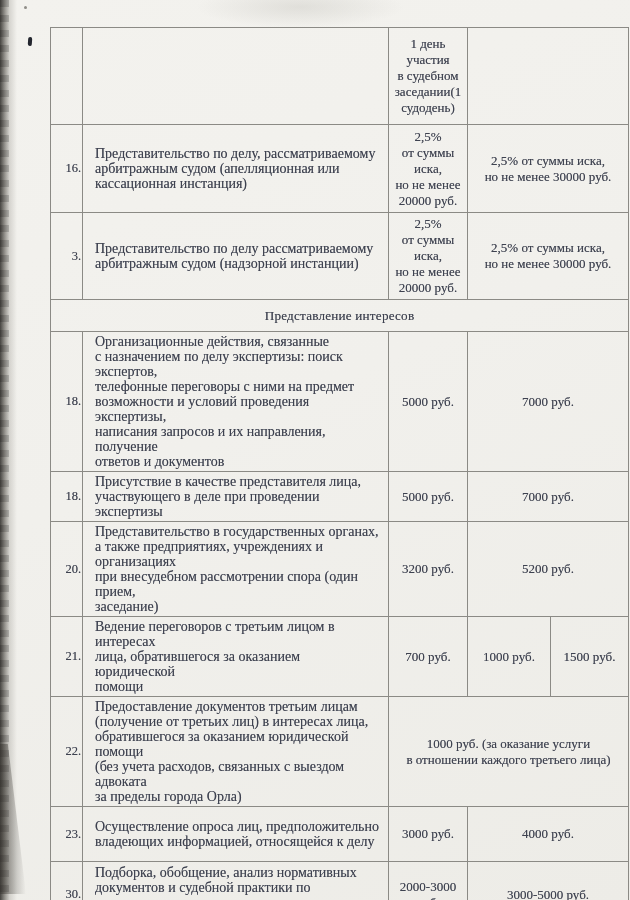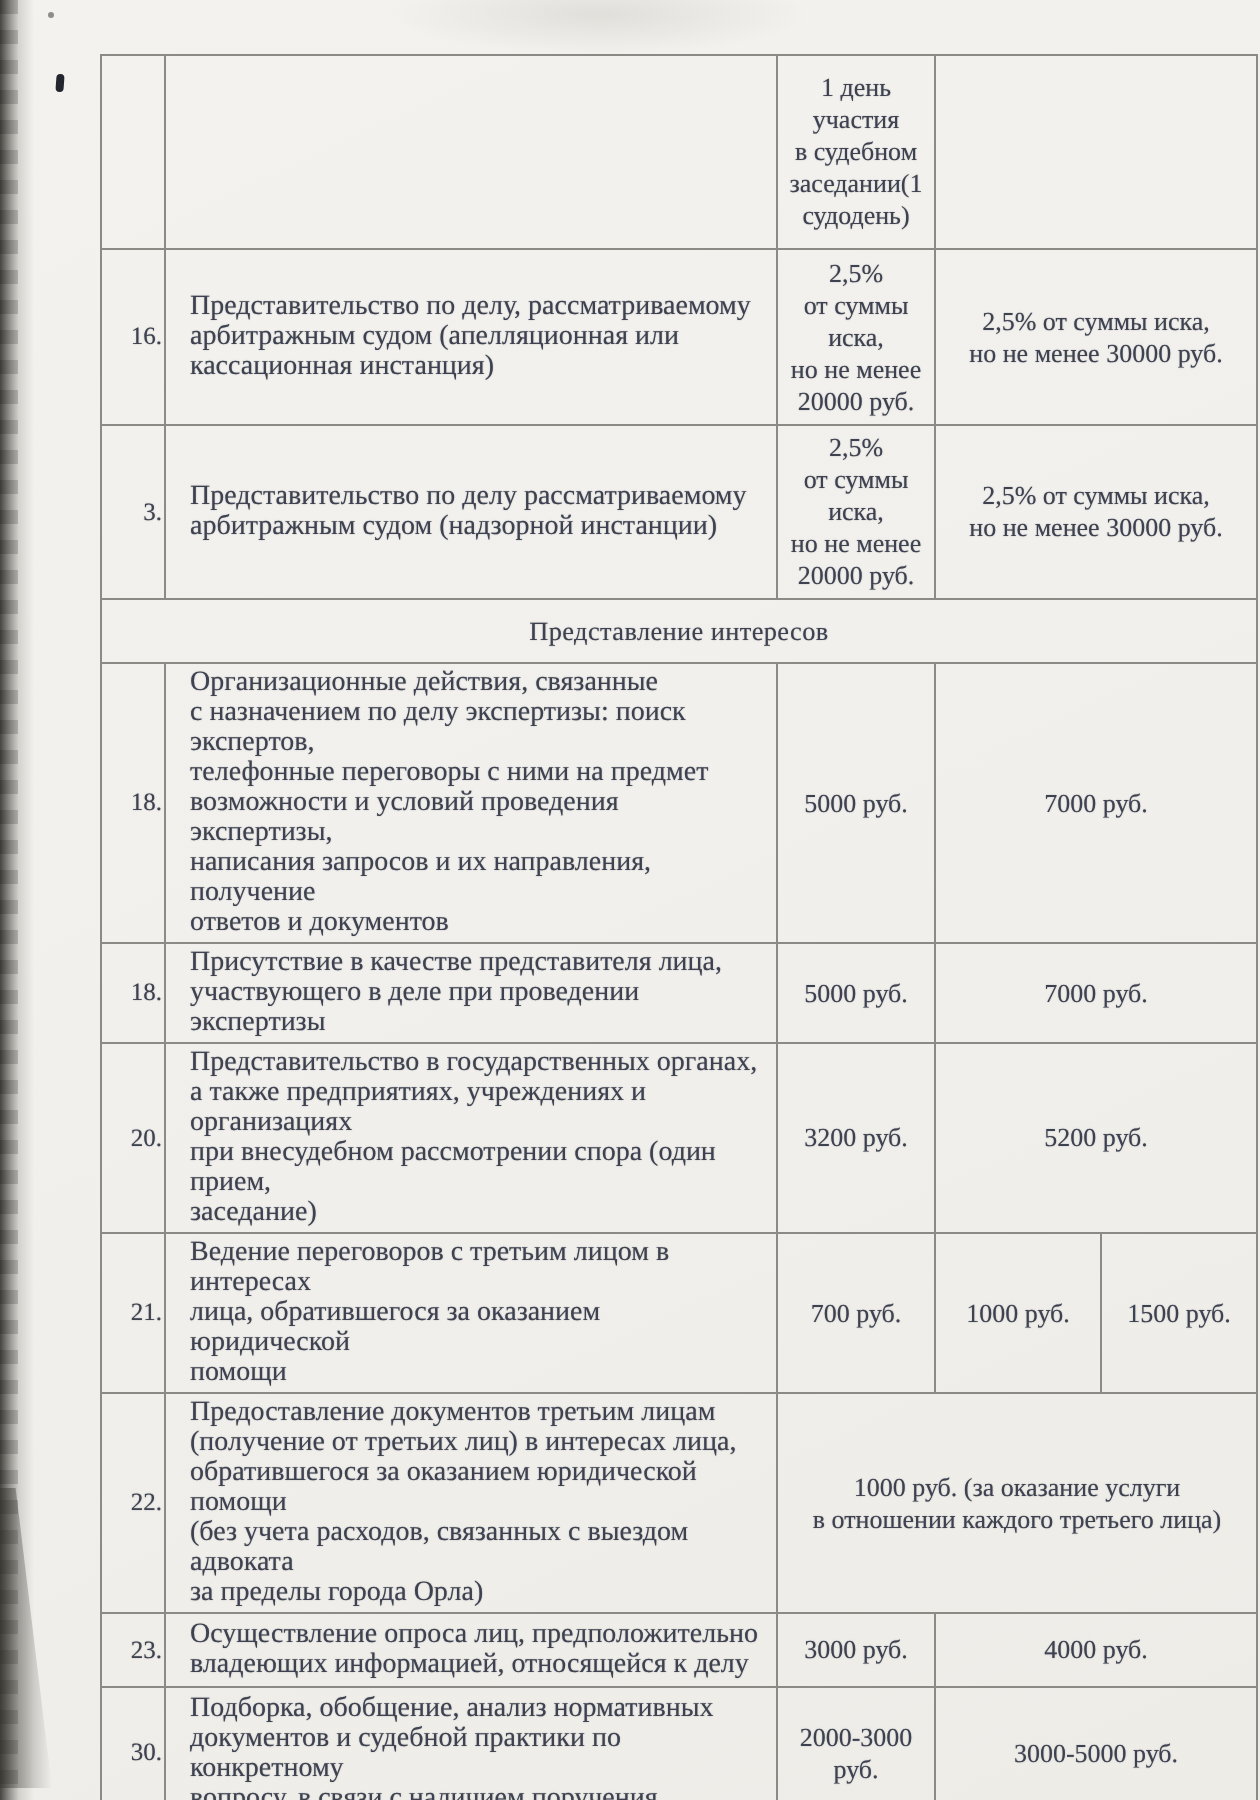--- a/index.html
+++ b/index.html
@@ -72,21 +72,21 @@
 
   tr.r-carry { height: 97px; }
   tr.r-16    { height: 88px; }
   tr.r-17    { height: 87px; }
   tr.r-sec   { height: 32px; }
   tr.r-18    { height: 105px; }
   tr.r-19    { height: 50px; }
   tr.r-20    { height: 65px; }
   tr.r-21    { height: 65px; }
   tr.r-22    { height: 88px; }
-  tr.r-23    { height: 37px; }
+  tr.r-23    { height: 55px; }
   tr.r-24    { height: 66px; }
 </style>
 </head>
 <body>
 
 <div class="scan">
 
   <div class="edge-left"></div>
   <div class="edge-left-texture"></div>
   <div class="edge-left-flare"></div>

